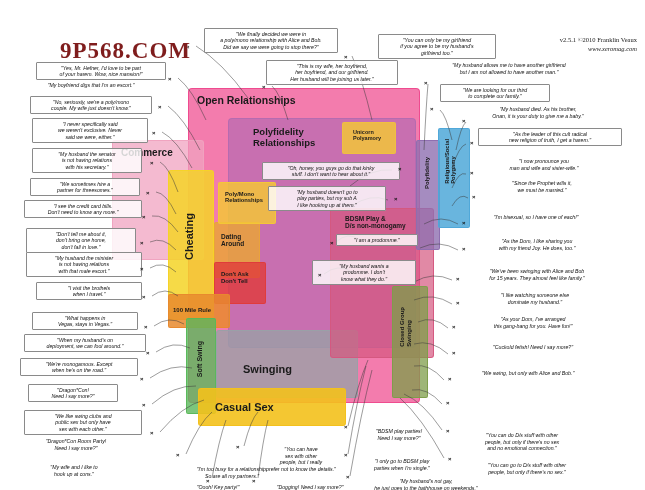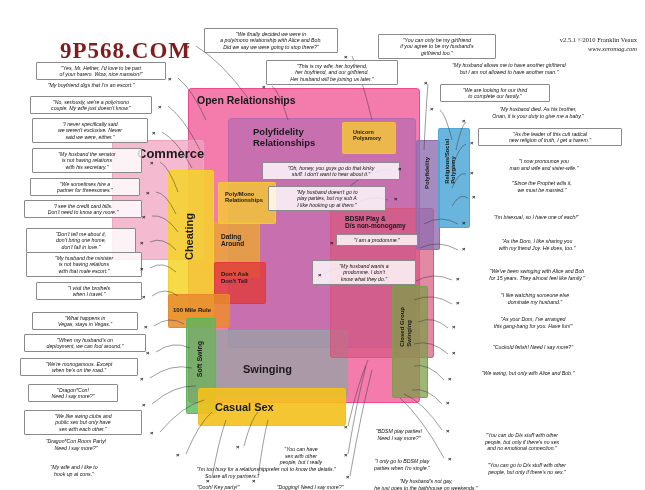--- a/index.html
+++ b/index.html
@@ -126,21 +126,21 @@
 
   <div id="regions-layer">
       <div class="region" style="left: 188px; top: 88px; width: 232px; height: 315px; background: rgba(239, 74, 142, 0.72); border: 1px solid rgba(239, 74, 142, 0.95); border-radius: 4px; z-index: 10;">
         <div class="rlabel" style="left: 8px; top: 6px; font-size: 10.5px; line-height: 1.12; white-space: pre-line;">Open Relationships</div>
       </div>
       <div class="region" style="left: 228px; top: 118px; width: 188px; height: 230px; background: rgba(181, 106, 176, 0.7); border: 1px solid rgba(181, 106, 176, 0.95); border-radius: 4px; z-index: 11;">
         <div class="rlabel" style="left: 24px; top: 8px; font-size: 9.5px; line-height: 1.12; white-space: pre-line;">Polyfidelity
 Relationships</div>
       </div>
       <div class="region" style="left: 112px; top: 140px; width: 92px; height: 120px; background: rgba(240, 163, 192, 0.75); border: 1px solid rgba(240, 163, 192, 0.95); border-radius: 3px; z-index: 12;">
-        <div class="rlabel" style="left: 24px; top: 6px; font-size: 13px; line-height: 1.12; white-space: pre-line;">Commerce</div>
+        <div class="rlabel" style="left: 8px; top: 6px; font-size: 10px; line-height: 1.12; white-space: pre-line;">Commerce</div>
       </div>
       <div class="region" style="left: 168px; top: 170px; width: 46px; height: 150px; background: rgba(245, 211, 39, 0.85); border: 1px solid rgba(245, 211, 39, 0.95); border-radius: 3px; z-index: 13;">
         <div class="rlabel vert" style="left: 14px; top: 42px; font-size: 11px; line-height: 1.12; white-space: pre-line;">Cheating</div>
       </div>
       <div class="region" style="left: 214px; top: 222px; width: 46px; height: 56px; background: rgba(233, 163, 58, 0.85); border: 1px solid rgba(233, 163, 58, 0.95); border-radius: 2px; z-index: 14;">
         <div class="rlabel" style="left: 6px; top: 10px; font-size: 6.5px; line-height: 1.12; white-space: pre-line;">Dating
 Around</div>
       </div>
       <div class="region" style="left: 218px; top: 182px; width: 58px; height: 42px; background: rgba(243, 198, 56, 0.85); border: 1px solid rgba(243, 198, 56, 0.95); border-radius: 2px; z-index: 15;">
         <div class="rlabel" style="left: 6px; top: 8px; font-size: 5.8px; line-height: 1.12; white-space: pre-line;">Poly/Mono
@@ -149,21 +149,21 @@
       <div class="region" style="left: 214px; top: 262px; width: 52px; height: 42px; background: rgba(224, 59, 59, 0.8); border: 1px solid rgba(224, 59, 59, 0.95); border-radius: 2px; z-index: 16;">
         <div class="rlabel" style="left: 6px; top: 8px; font-size: 6px; line-height: 1.12; white-space: pre-line;">Don't Ask
 Don't Tell</div>
       </div>
       <div class="region" style="left: 168px; top: 294px; width: 62px; height: 34px; background: rgba(232, 137, 46, 0.85); border: 1px solid rgba(232, 137, 46, 0.95); border-radius: 2px; z-index: 17;">
         <div class="rlabel" style="left: 4px; top: 12px; font-size: 6px; line-height: 1.12; white-space: pre-line;">100 Mile Rule</div>
       </div>
       <div class="region" style="left: 186px; top: 318px; width: 30px; height: 96px; background: rgba(91, 184, 91, 0.8); border: 1px solid rgba(91, 184, 91, 0.95); border-radius: 2px; z-index: 18;">
         <div class="rlabel vert" style="left: 9px; top: 22px; font-size: 7px; line-height: 1.12; white-space: pre-line;">Soft Swing</div>
       </div>
-      <div class="region" style="left: 216px; top: 330px; width: 132px; height: 68px; background: rgba(154, 160, 166, 0.8); border: 1px solid rgba(154, 160, 166, 0.95); border-radius: 3px; z-index: 19;">
+      <div class="region" style="left: 216px; top: 330px; width: 142px; height: 68px; background: rgba(154, 160, 166, 0.8); border: 1px solid rgba(154, 160, 166, 0.95); border-radius: 3px; z-index: 19;">
         <div class="rlabel" style="left: 26px; top: 32px; font-size: 11px; line-height: 1.12; white-space: pre-line;">Swinging</div>
       </div>
       <div class="region" style="left: 198px; top: 388px; width: 148px; height: 38px; background: rgba(243, 193, 28, 0.9); border: 1px solid rgba(243, 193, 28, 0.95); border-radius: 3px; z-index: 20; padding-left: 19px;">
         <div class="rlabel" style="left: 16px; top: 12px; font-size: 11px; line-height: 1.12; white-space: pre-line;">Casual Sex</div>
       </div>
       <div class="region" style="left: 330px; top: 208px; width: 104px; height: 150px; background: rgba(212, 87, 127, 0.7); border: 1px solid rgba(212, 87, 127, 0.95); border-radius: 3px; z-index: 21;">
         <div class="rlabel" style="left: 14px; top: 6px; font-size: 6.5px; line-height: 1.12; white-space: pre-line;">BDSM Play &amp;
 D/s non-monogamy</div>
       </div>
       <div class="region" style="left: 392px; top: 286px; width: 36px; height: 112px; background: rgba(125, 158, 74, 0.75); border: 1px solid rgba(125, 158, 74, 0.95); border-radius: 2px; z-index: 22;">

